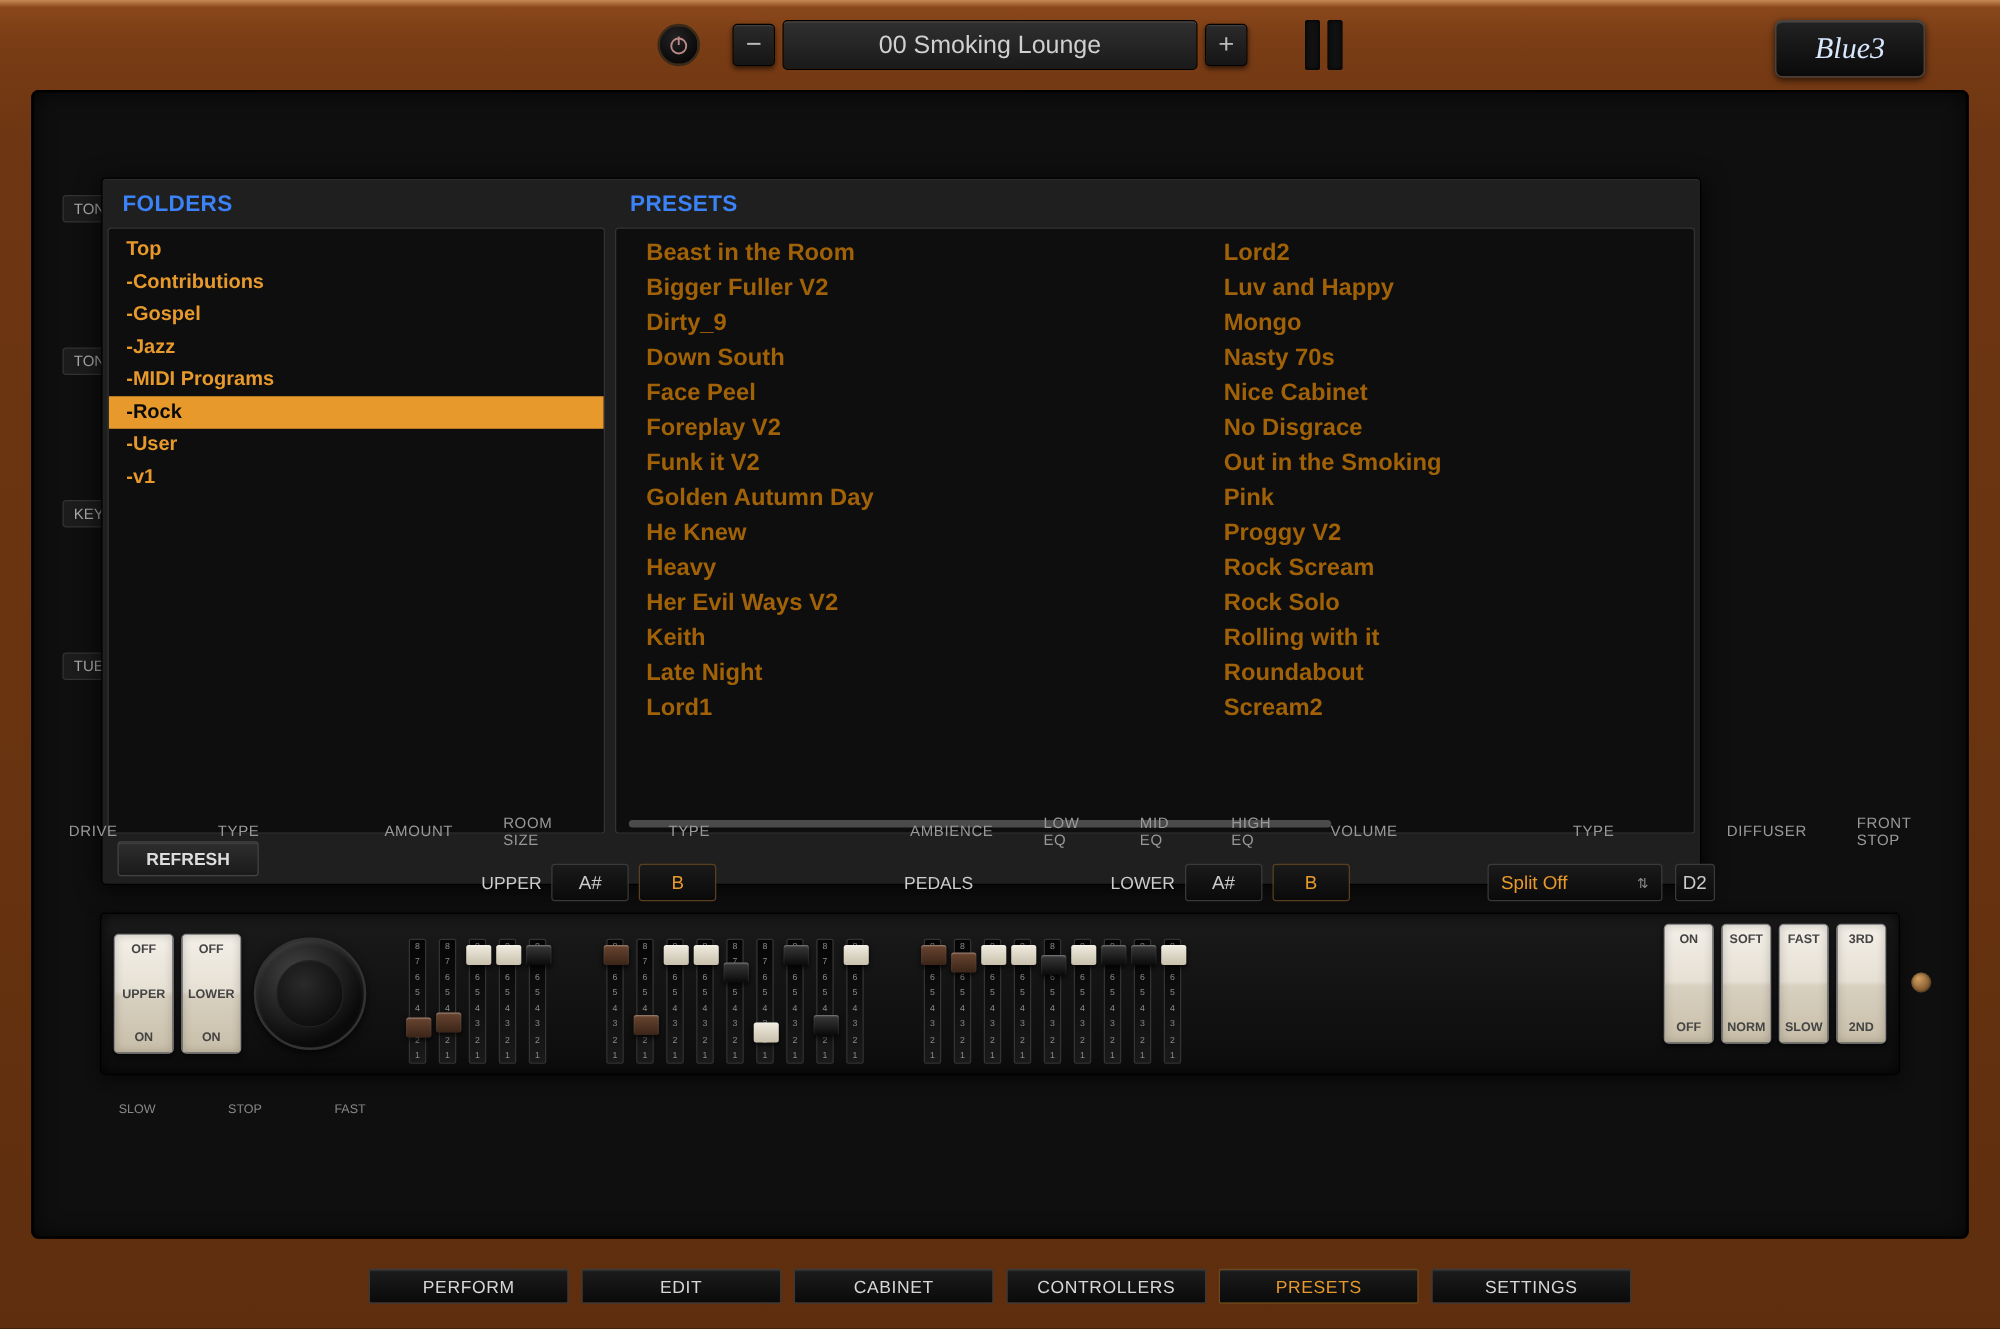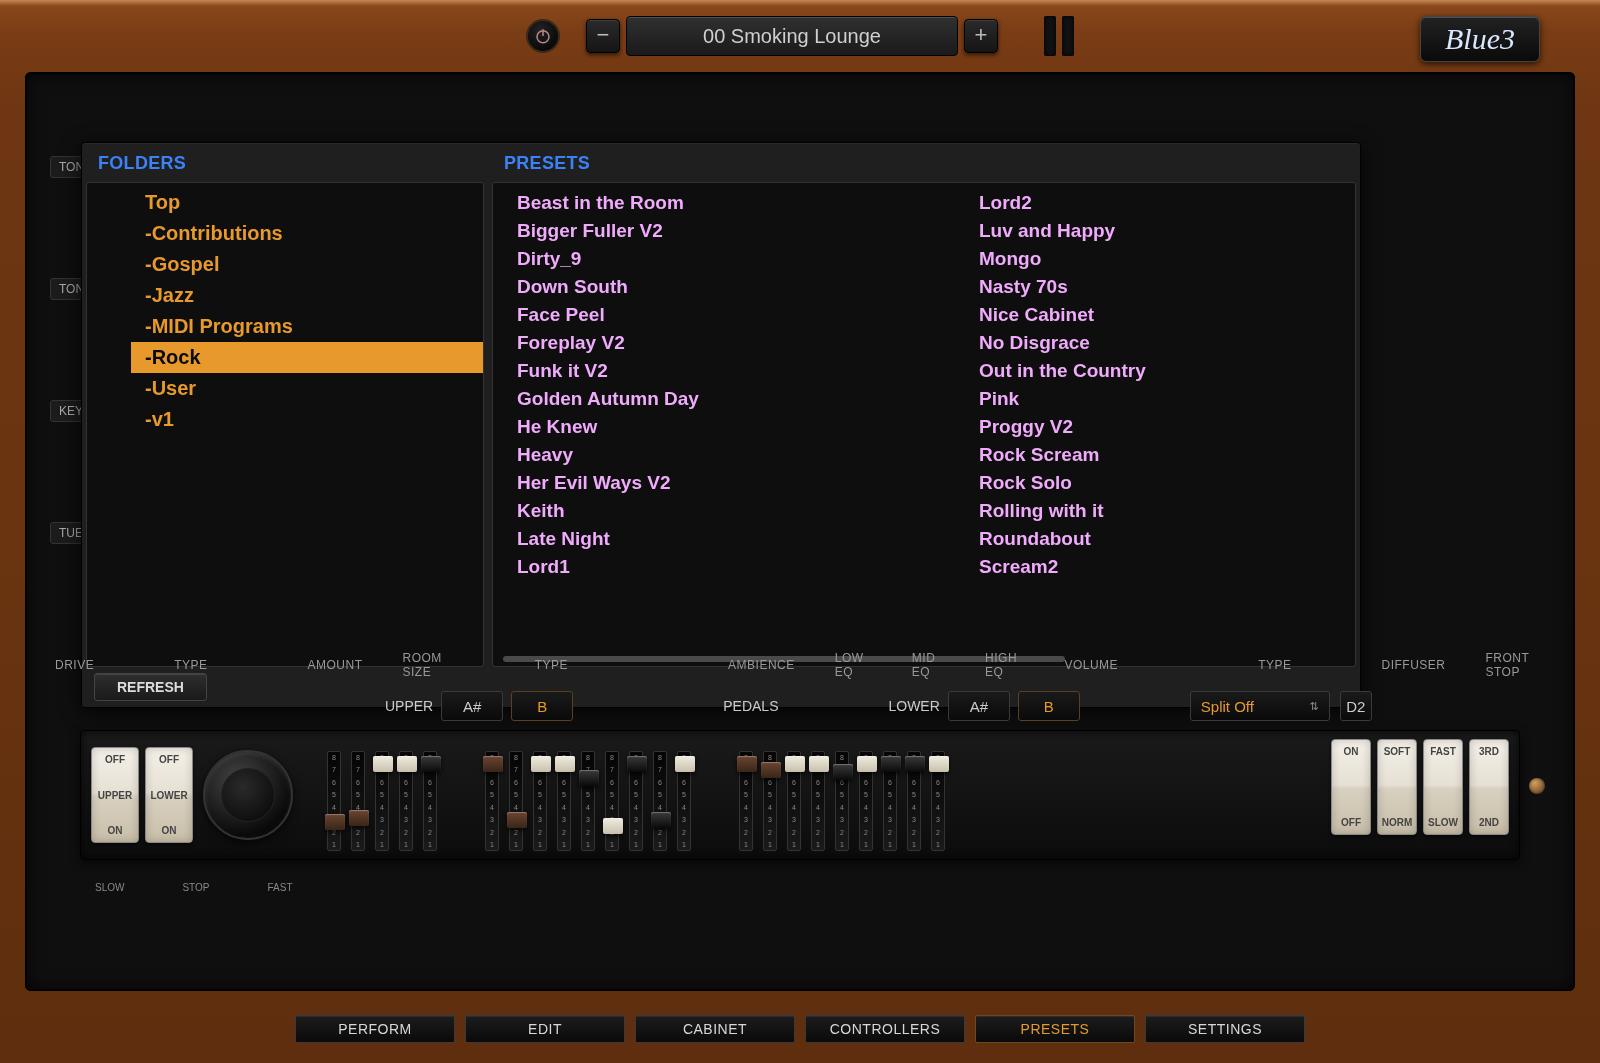--- a/index.html
+++ b/index.html
@@ -43,21 +43,21 @@
     box-shadow: inset 0 1px 0 rgba(255,255,255,0.15);
   }
   .pause-bars {
     margin-left: 40px; display: flex; gap: 6px;
   }
   .pause-bars div { width: 12px; height: 40px; background: #111; border-radius: 2px; box-shadow: inset 0 0 4px #000; }
   .logo {
     position: absolute; right: 40px; top: 10px; width: 120px; height: 46px;
     background: linear-gradient(180deg,#222,#0a0a0a); border: 1px solid #444;
     border-radius: 6px; display: flex; align-items: center; justify-content: center;
-    color: #d8e8ff; font-family: cursive; font-style: italic; font-size: 30px;
+    color: #d8e8ff; font-family: cursive; font-style: italic; font-size: 24px;
     box-shadow: inset 0 1px 0 rgba(255,255,255,0.2), 0 2px 6px rgba(0,0,0,0.7);
   }
   
   
   .main-panel {
     position: absolute; left: 25px; right: 25px; top: 72px; bottom: 72px;
     background: #0f0f0f; border-radius: 6px;
     box-shadow: inset 0 0 0 2px #000, inset 0 0 20px rgba(0,0,0,0.8);
   }
   
@@ -75,30 +75,29 @@
     letter-spacing: 0.3px;
   }
   .folders-col { width: 398px; }
   .presets-col { flex: 1; }
   .listbox {
     flex: 1; background: #0e0e0e; border: 1px solid #333; border-radius: 3px;
     overflow: hidden; position: relative;
   }
   .folder-list { padding: 4px 0; }
   .folder-item {
-    padding: 4px 14px; font-size: 20px; color: #e79a2b; cursor: pointer;
+    padding: 4px 14px; font-size: 16px; color: #e79a2b; cursor: pointer;
     font-weight: 600;
-    margin-left: 44px;
   }
   .folder-item.selected { background: #e79a2b; color: #0a0a0a; }
   .presets-grid {
     padding: 6px 24px 6px 24px; column-count: 2; column-gap: 110px;
   }
   .preset-item {
-    color: #f0abfc; font-size: 19px; padding: 3px 0; cursor: pointer;
+    color: #a16207; font-size: 19px; padding: 3px 0; cursor: pointer;
     break-inside: avoid; font-weight: 600;
   }
   .presets-scroll {
     position: absolute; left: 10px; right: 290px; bottom: 4px; height: 6px;
     background: #4a4a4a; border-radius: 3px;
   }
   .browser-footer {
     height: 40px; display: flex; align-items: center; padding: 0 12px;
   }
   .refresh-btn {
@@ -287,21 +286,21 @@
                 <div class="preset-item">Her Evil Ways V2</div>
                 <div class="preset-item">Keith</div>
                 <div class="preset-item">Late Night</div>
                 <div class="preset-item">Lord1</div>
                 <div class="preset-item">Lord2</div>
                 <div class="preset-item">Luv and Happy</div>
                 <div class="preset-item">Mongo</div>
                 <div class="preset-item">Nasty 70s</div>
                 <div class="preset-item">Nice Cabinet</div>
                 <div class="preset-item">No Disgrace</div>
-                <div class="preset-item">Out in the Country</div>
+                <div class="preset-item">Out in the Smoking</div>
                 <div class="preset-item">Pink</div>
                 <div class="preset-item">Proggy V2</div>
                 <div class="preset-item">Rock Scream</div>
                 <div class="preset-item">Rock Solo</div>
                 <div class="preset-item">Rolling with it</div>
                 <div class="preset-item">Roundabout</div>
                 <div class="preset-item">Scream2</div>
               </div>
             <div class="presets-scroll"></div>
           </div>

